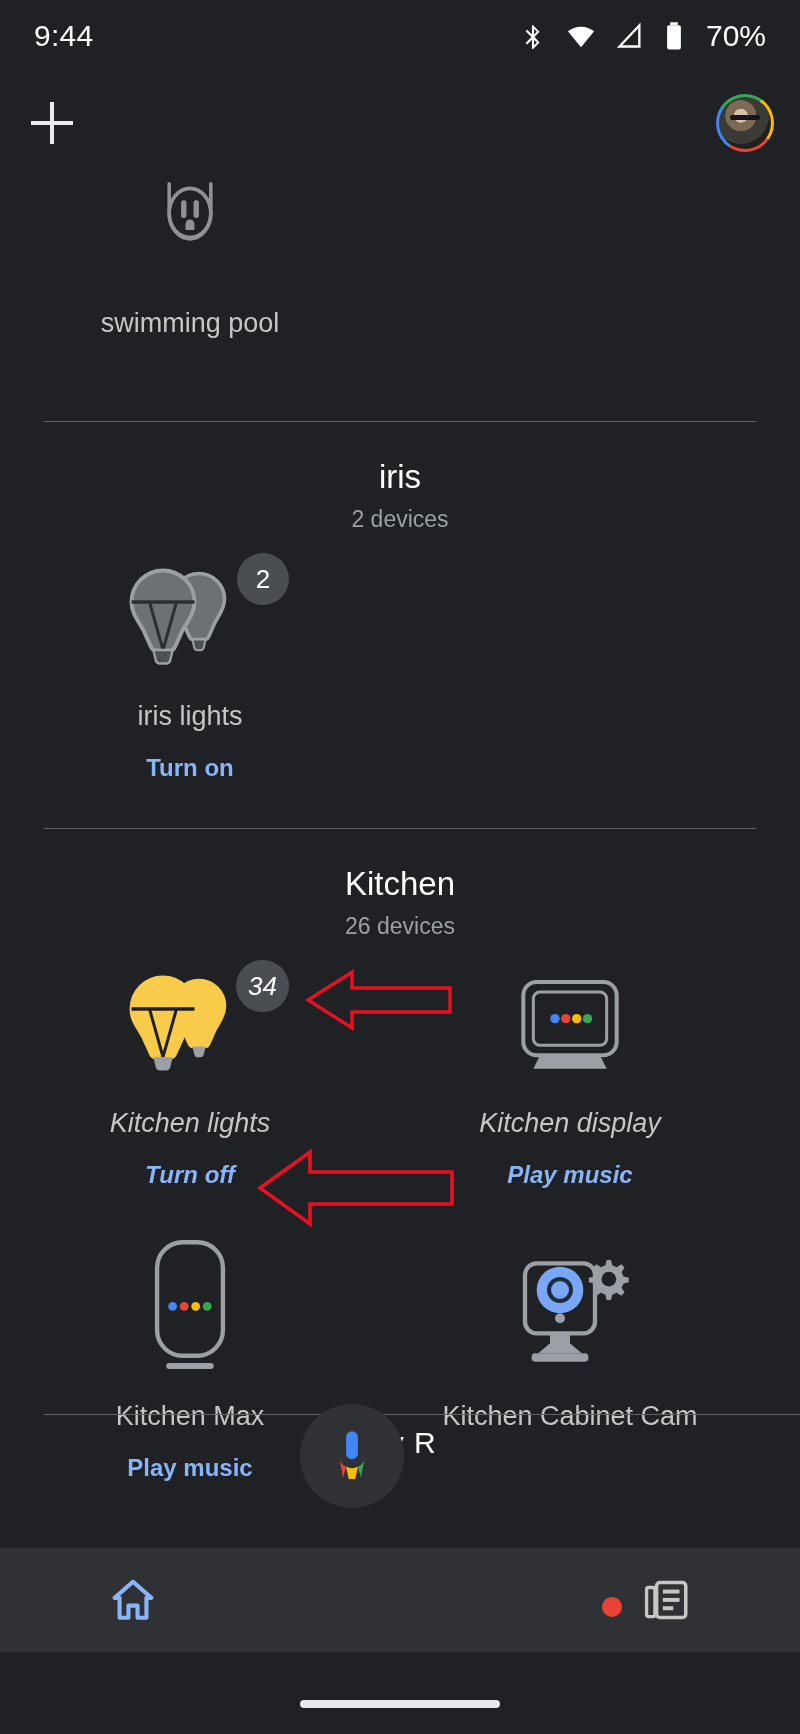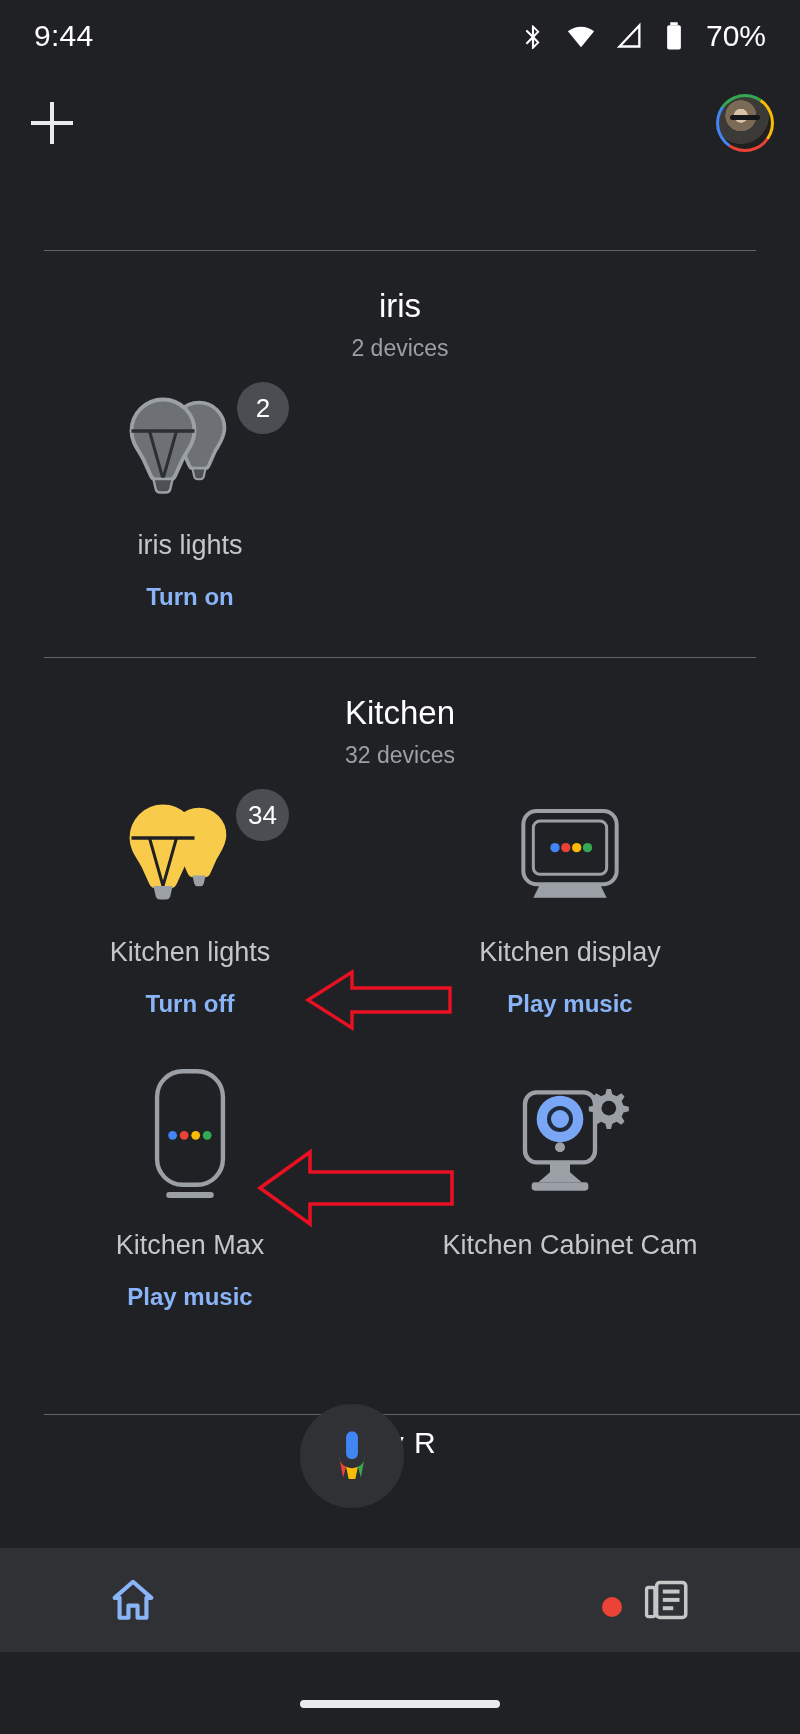--- a/index.html
+++ b/index.html
@@ -146,20 +146,34 @@
 
   <div class="appbar">
     <div class="plus-btn"></div>
     <div class="avatar">
       <div class="avatar-inner"></div>
     </div>
   </div>
 
   <div class="content">
 
+    <div class="grid">
+      <div class="tile" style="margin-top:-6px;">
+        <div class="tile-icon">
+          <svg width="96" height="110" viewBox="0 0 64 74">
+            <path d="M18 8 v20 a14 16 0 0 0 28 0 V8" fill="none" stroke="#8e9297" stroke-width="2.4" stroke-linecap="round"></path>
+            <ellipse cx="32" cy="28" rx="14" ry="17" fill="none" stroke="#8e9297" stroke-width="2.4"></ellipse>
+            <rect x="26" y="19" width="3.6" height="12" rx="1.6" fill="#8e9297"></rect>
+            <rect x="34.4" y="19" width="3.6" height="12" rx="1.6" fill="#8e9297"></rect>
+            <path d="M29 35 a3 3 0 0 1 6 0 v4 h-6z" fill="#8e9297"></path>
+          </svg>
+        </div>
+        <div class="tile-label">swimming pool</div>
+      </div>
+    </div>
 
     <div class="divider" style="margin-top:82px;"></div>
 
     <div>
       <div class="room-title">iris</div>
       <div class="room-sub">2 devices</div>
       <div class="grid" style="margin-top:22px;">
         <div class="tile">
           <div class="tile-icon">
             <svg width="150" height="118" viewBox="0 0 100 78">
@@ -175,23 +189,23 @@
           <div class="tile-label">iris lights</div>
           <div class="tile-action">Turn on</div>
         </div>
       </div>
     </div>
 
     <div class="divider" style="margin-top:46px;"></div>
 
     <div>
       <div class="room-title">Kitchen</div>
-      <div class="room-sub">32 devices</div>
-
-      <div class="grid" style="margin-top:22px;">
+      <div class="room-sub">26 devices</div>
+
+      <div class="grid" style="margin-top:22px;font-style:italic;">
 
         <div class="tile">
           <div class="tile-icon">
             <svg width="150" height="118" viewBox="0 0 100 78">
               <path d="M56 8 a17 17 0 0 1 17 17 c0 7-4 11-6.5 16 l-4 9 a3 3 0 0 1 -3 2 h-7 a3 3 0 0 1 -3 -2 l-4 -9 C43 36 39 32 39 25 A17 17 0 0 1 56 8z" fill="#f9cb4b" stroke="#f9cb4b" stroke-width="2.4"></path>
               <path d="M32 6 a21 21 0 0 1 21 21 c0 8-5 13-8 19 l-5 11 a4 4 0 0 1 -3.6 2.4 h-8.8 A4 4 0 0 1 24 57 l-5 -11 c-3-6-8-11-8-19 A21 21 0 0 1 32 6z" fill="#f9cb4b" stroke="#f9cb4b" stroke-width="2.6"></path>
               <path d="M11 27 h42" stroke="#1f2023" stroke-width="2.2"></path>
               <path d="M23 27 L32 59 L41 27" fill="none" stroke="#1f2023" stroke-width="2"></path>
               <path d="M25.6 59 h12.8 l-1.6 7 a3 3 0 0 1 -2.8 2 h-4 a3 3 0 0 1 -2.8 -2z" fill="#9aa0a6"></path>
               <path d="M51.6 52 h8.8 l-1.2 5.4 a2.4 2.4 0 0 1 -2.3 1.8 h-1.8 a2.4 2.4 0 0 1 -2.3 -1.8z" fill="#9aa0a6"></path>

